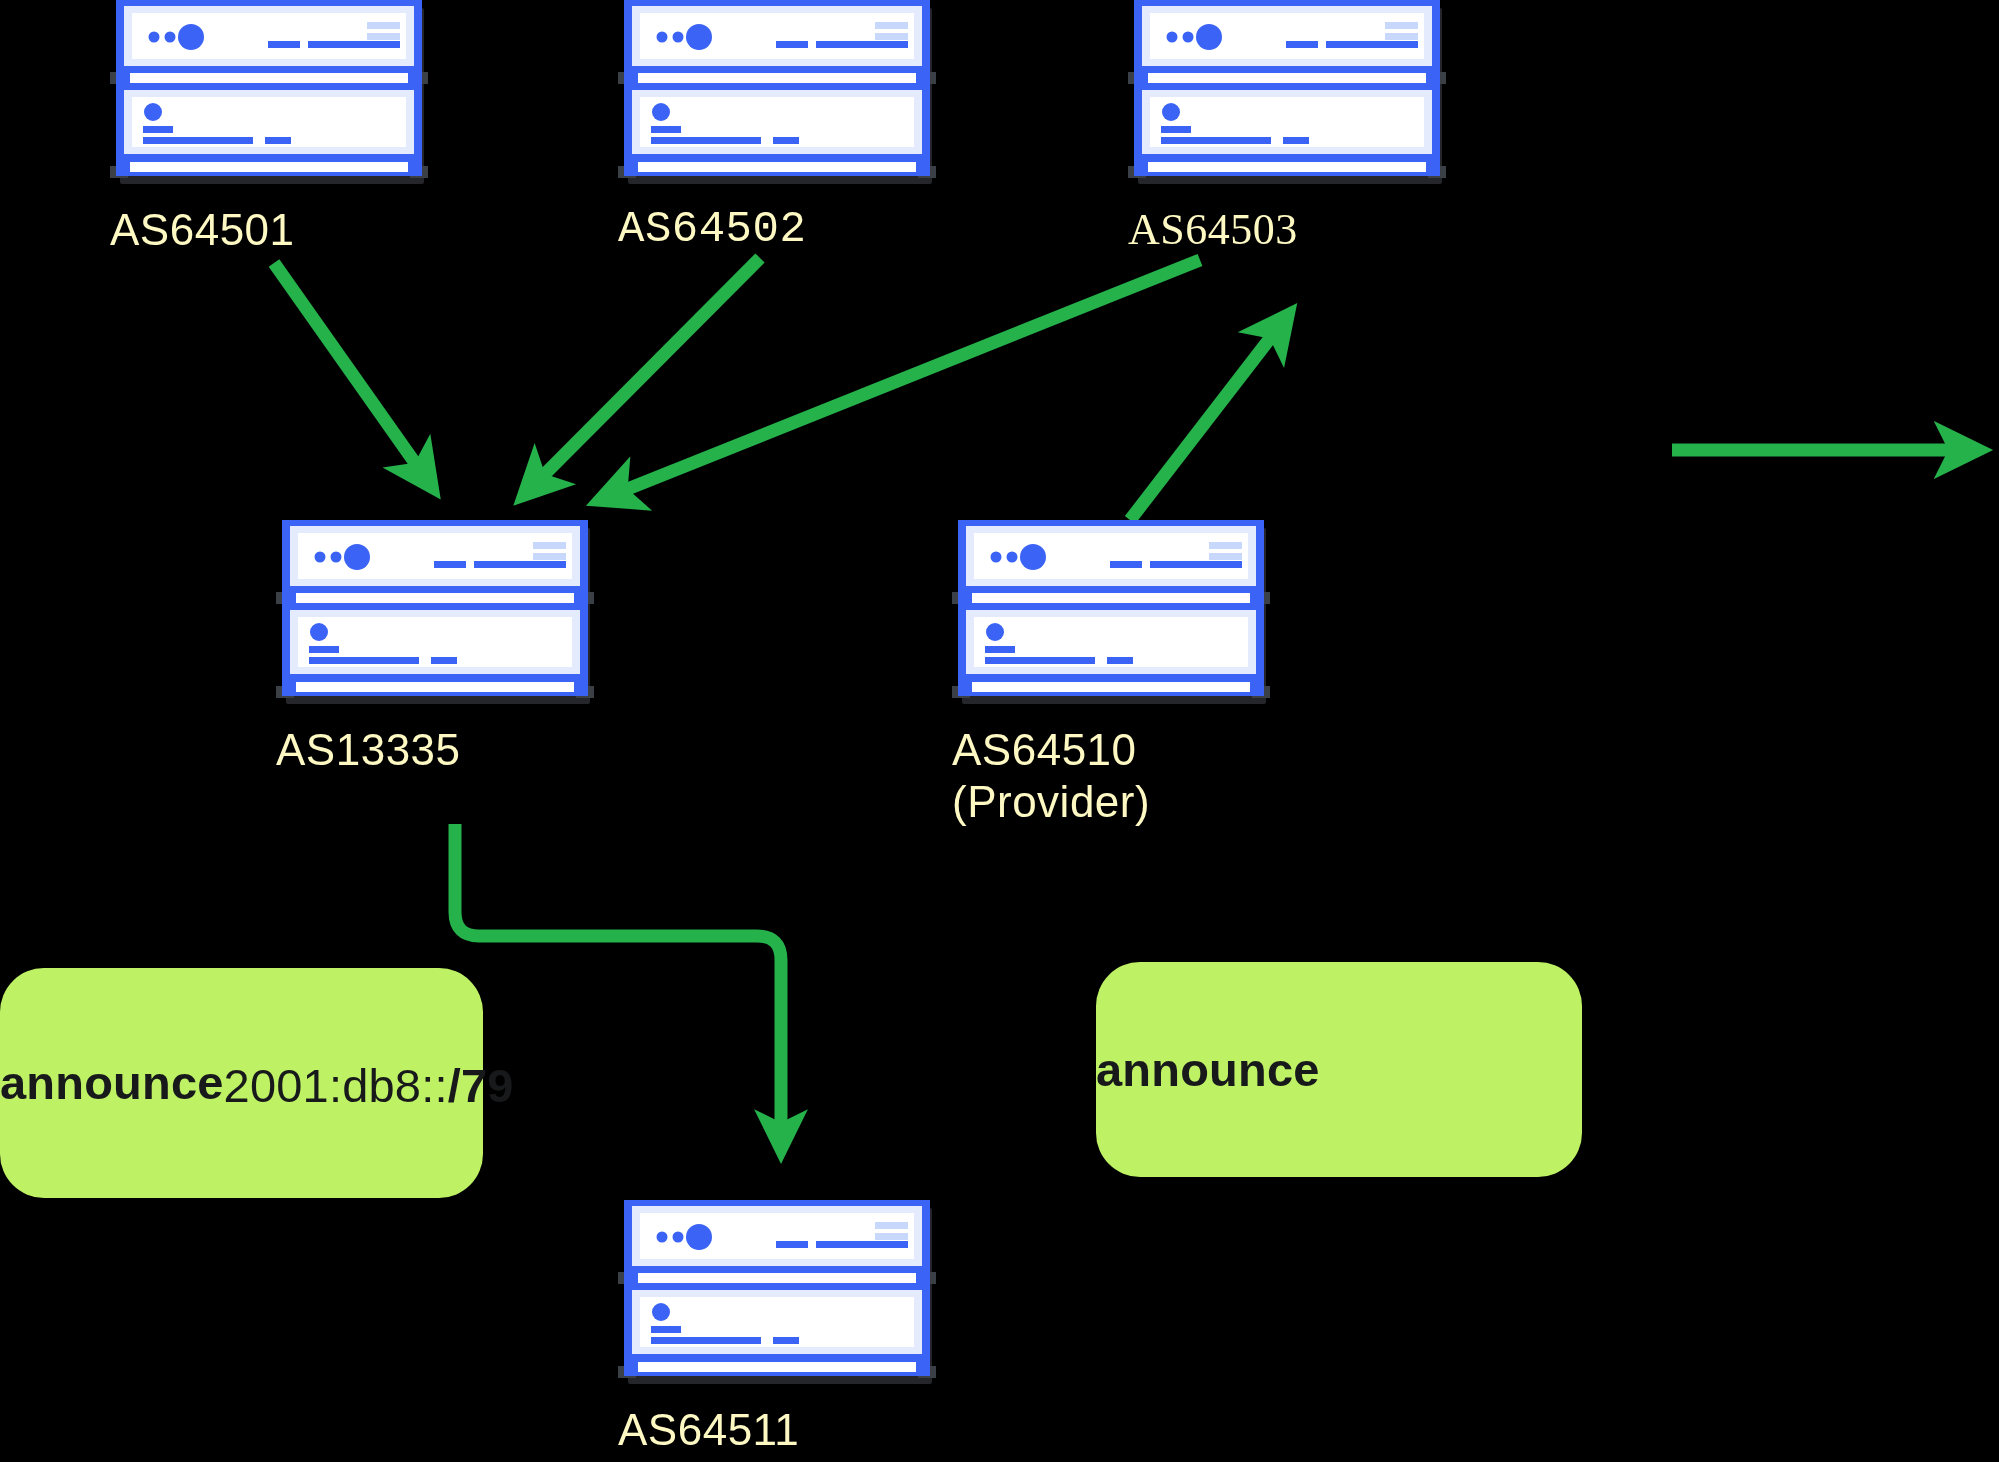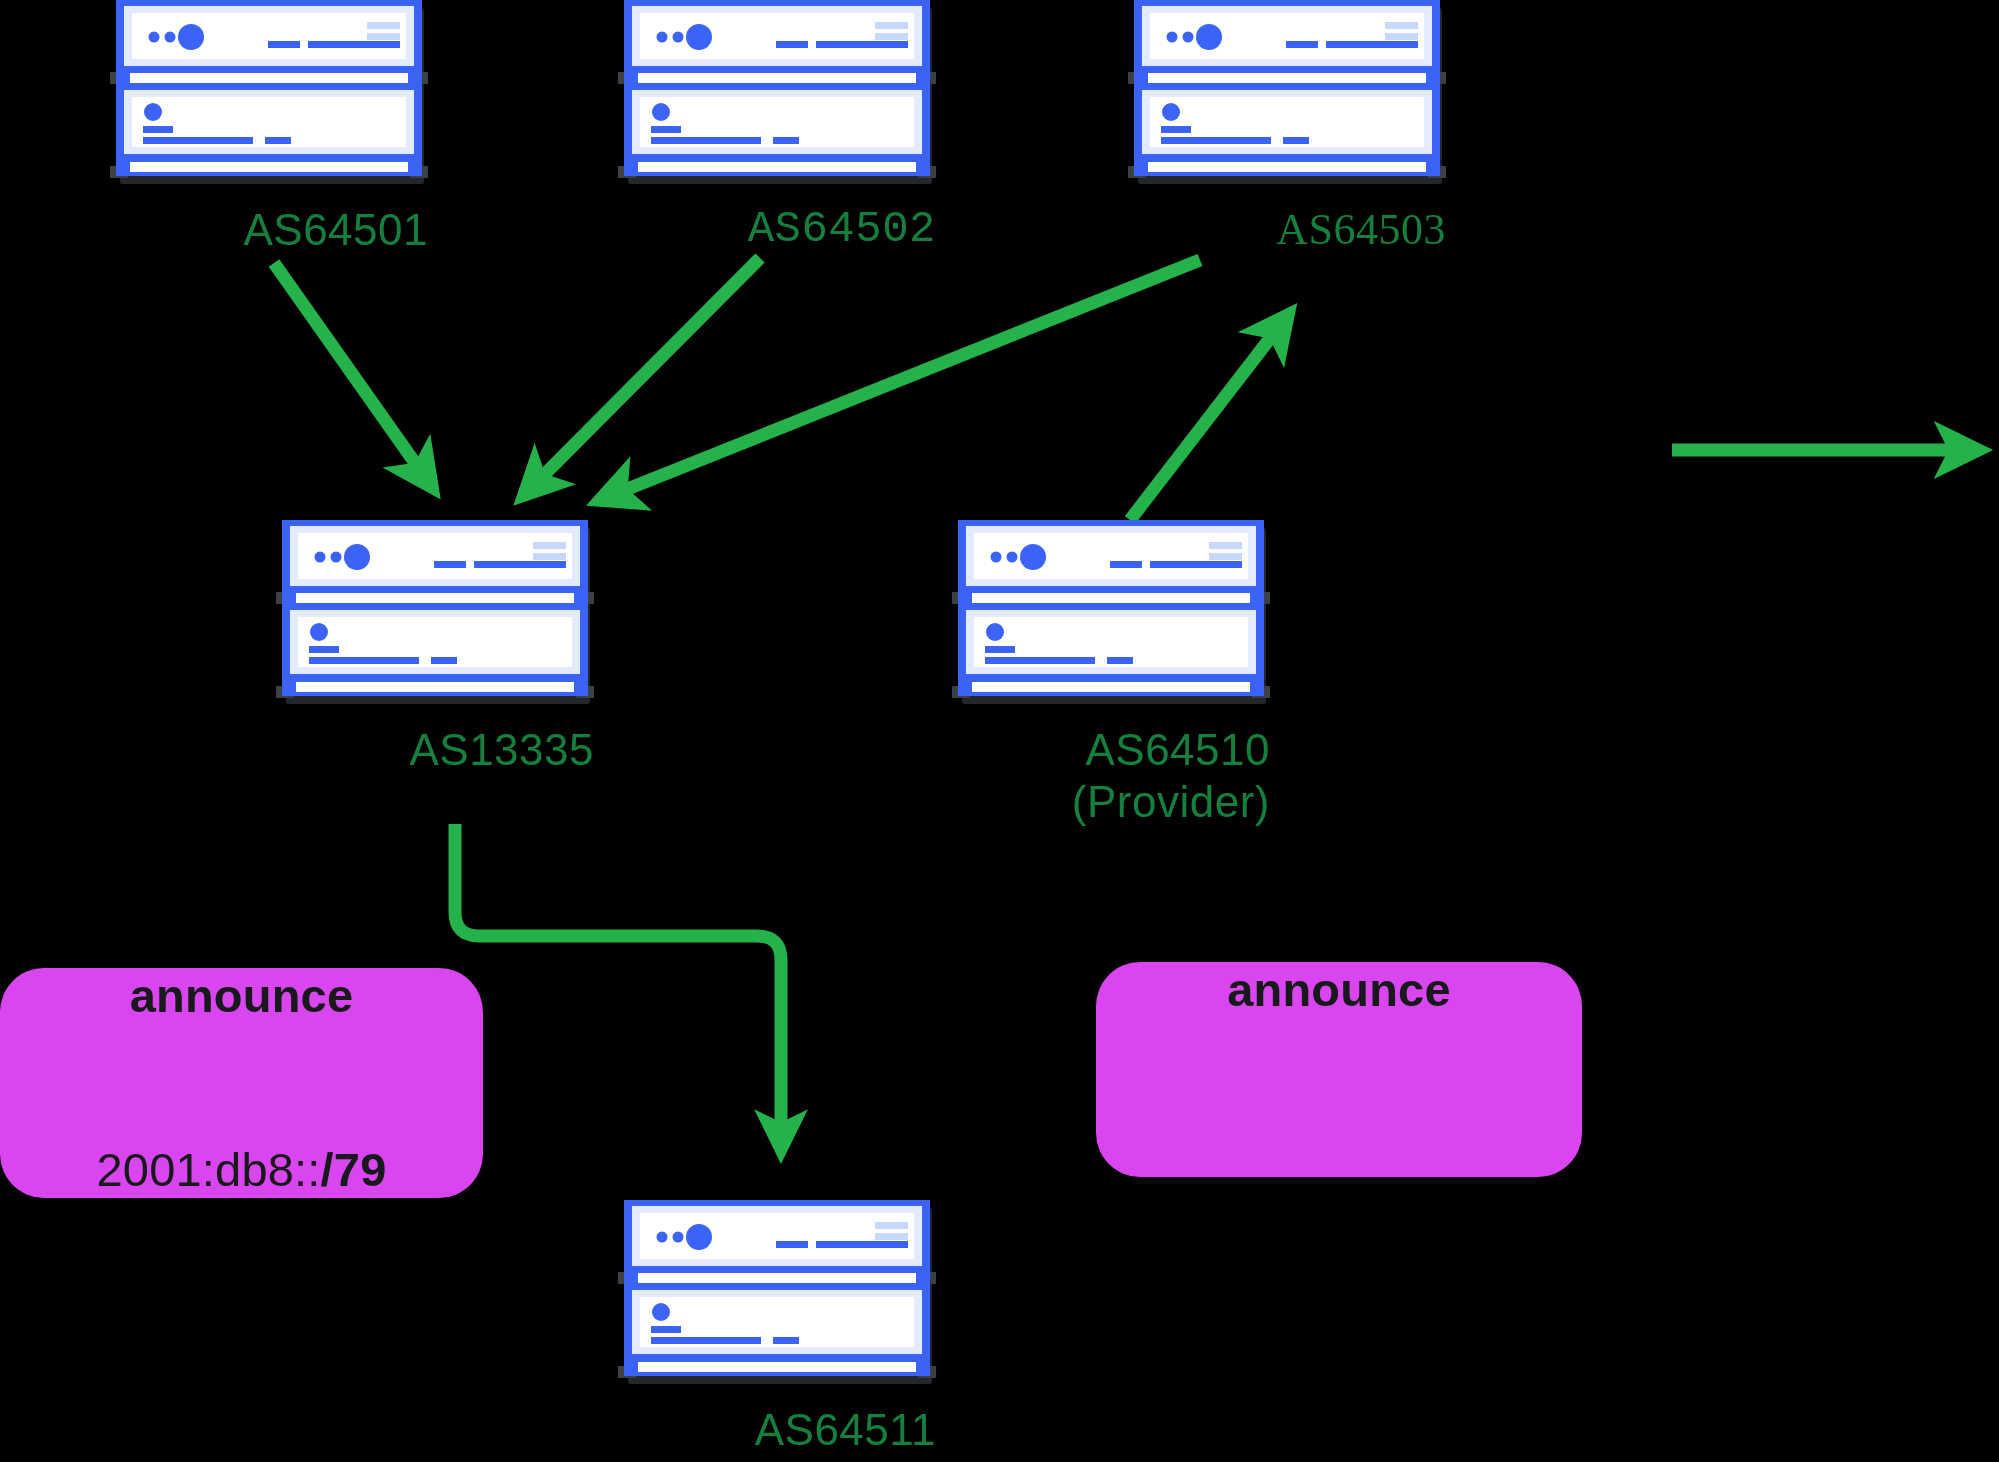--- a/index.html
+++ b/index.html
@@ -8,40 +8,40 @@
     font-family:"Liberation Sans","DejaVu Sans",sans-serif;
   }
   #stage{position:absolute;inset:0;width:1999px;height:1462px;}
 
   .node{position:absolute;}
   .node svg{display:block;}
 
   .node-label{
     position:absolute;
     width:100%;
-    text-align:right;
-    color:#15803d;
+    text-align:left;
+    color:#fef9c3;
     font-size:44px;
     font-weight:400;
     letter-spacing:0.5px;
     line-height:1.18;
     white-space:nowrap;
     left:0;
   }
   .node-label .sub{display:block;}
 
   .callout{
     position:absolute;
-    background:#d946ef;
+    background:#bef264;
     border-radius:44px;
     box-shadow:0 2px 5px rgba(0,0,0,.35);
     display:flex;
-    flex-direction:column;
+    flex-direction:row;
     align-items:center;
-    justify-content:space-between;
+    justify-content:flex-start;
     color:#18191b;
   }
   .callout .c-title{
     font-size:47px;
     font-weight:700;
     line-height:1.18;
     letter-spacing:.2px;
   }
   .callout .c-value{
     font-size:47px;

